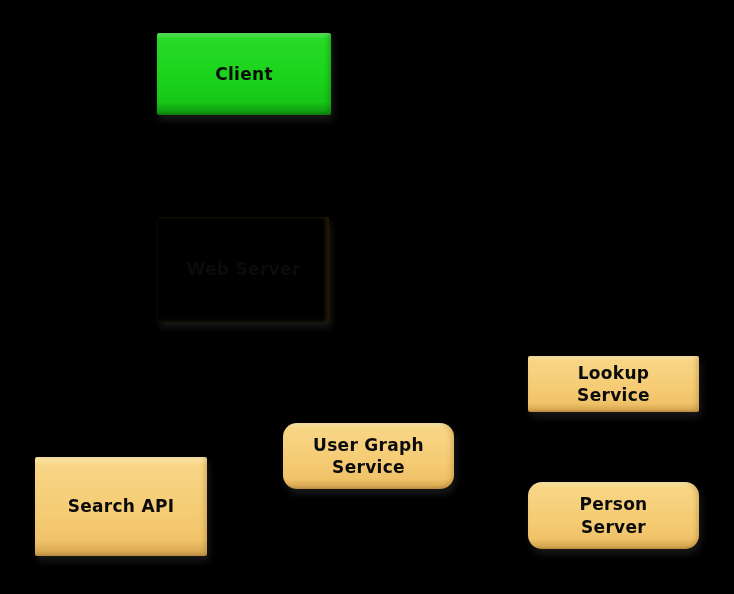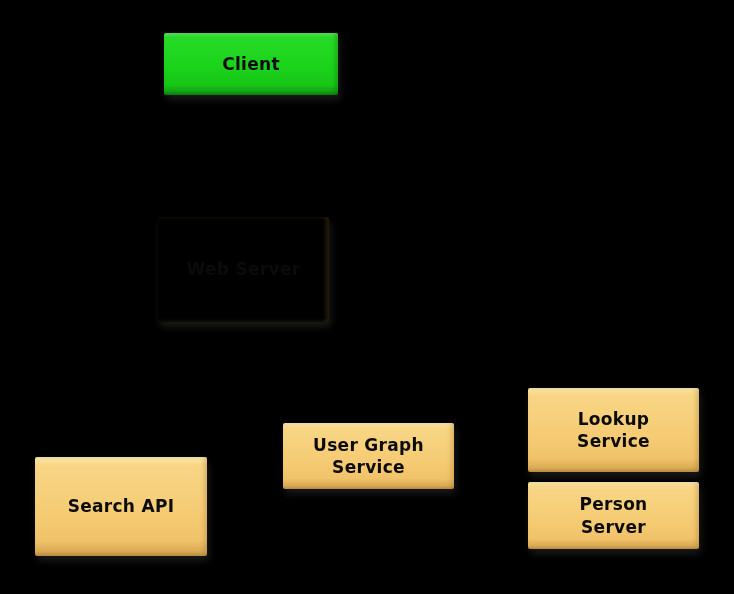--- a/index.html
+++ b/index.html
@@ -49,26 +49,26 @@
                 inset -3px 0 4px rgba(130,95,20,0.30);
   }
   .node--tan {
     background: linear-gradient(180deg,
       #fcebb0 0%, #f8d686 8%, #f5cb73 58%,
       #f0c369 84%, #dcab55 95%, #bd9045 100%);
     box-shadow: 2px 5px 7px rgba(90,90,90,0.28),
                 inset -3px 0 4px rgba(150,105,35,0.30);
   }
   
-  #node-client           { left: 164px; top: 33px;  width: 174px; height: 62px; text-align: right; }
+  #node-client           { left: 157px; top: 33px;  width: 174px; height: 82px; text-align: right; }
   #node-web-server       { left: 158px; top: 217px; width: 171px; height: 105px; }
   #node-search-api       { left: 35px;  top: 457px; width: 172px; height: 99px; }
-  #node-user-graph-service { left: 283px; top: 423px; width: 171px; height: 66px; }
-  #node-lookup-service   { left: 528px; top: 388px; width: 171px; height: 84px; }
-  #node-person-server    { left: 528px; top: 482px; width: 171px; height: 67px; }
+  #node-user-graph-service { left: 283px; top: 423px; width: 171px; height: 66px; border-radius: 14px; }
+  #node-lookup-service   { left: 528px; top: 356px; width: 171px; height: 56px; }
+  #node-person-server    { left: 528px; top: 482px; width: 171px; height: 67px; border-radius: 14px; }
 </style>
 </head>
 <body>
 
 <div class="stage">
 
   <div class="node node--green" id="node-client">
     <span class="label">Client</span>
   </div>
 

